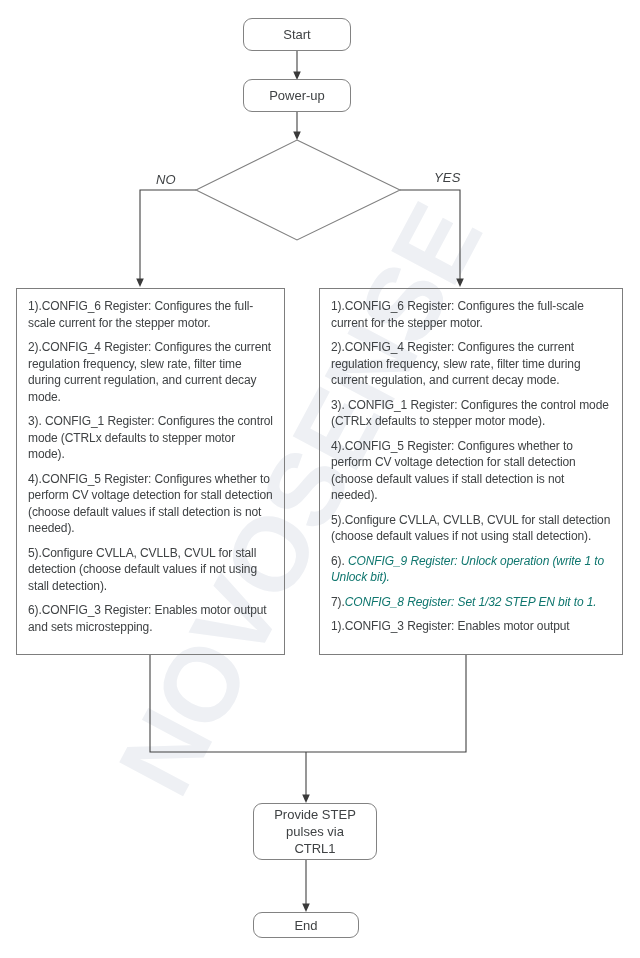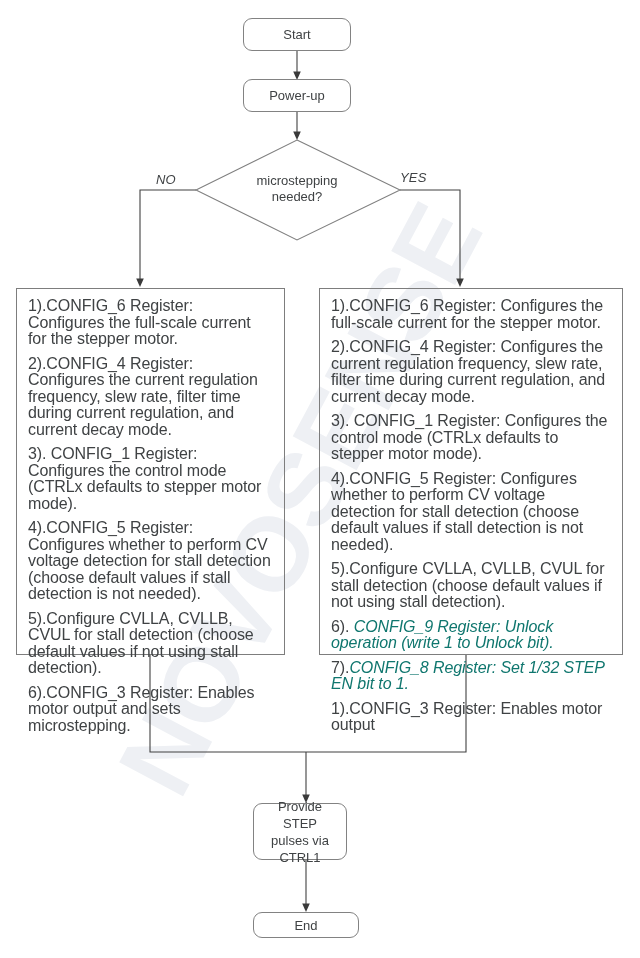--- a/index.html
+++ b/index.html
@@ -14,21 +14,21 @@
     user-select:none;pointer-events:none;
   }
   svg.wires{position:absolute;left:0;top:0;z-index:1;}
   .node{position:absolute;box-sizing:border-box;background:transparent;z-index:2;}
   .rbox{
     border:1px solid #828282;border-radius:9px;
     display:flex;align-items:center;justify-content:center;text-align:center;
     font-size:13px;line-height:15px;
   }
   .bigbox{border:1px solid #7d7d7d;padding:9px 11px;}
-  .bigbox p{margin:0 0 8px 0;font-size:16px;line-height:16.5px;letter-spacing:-0.1px;}
+  .bigbox p{margin:0 0 8px 0;font-size:12px;line-height:16.5px;letter-spacing:-0.1px;}
   .bigbox p:last-child{margin-bottom:0;}
   .hl{color:#0f766e;font-style:italic;}
   .decision-label{
     position:absolute;z-index:2;text-align:center;font-size:13px;line-height:16px;
   }
   .branch-label{
     position:absolute;z-index:2;font-size:13px;font-weight:500;letter-spacing:0.2px;font-style:italic;
   }
 </style>
 </head>
@@ -68,24 +68,23 @@
   </svg>
 
   <div class="node rbox" style="left:243px;top:79px;width:108px;height:33px;">
     <span>Power-up</span>
   </div>
 
   <div class="node rbox" style="left:243px;top:18px;width:108px;height:33px;">
     <span>Start</span>
   </div>
 
-  <div class="decision-label" style="left:237px;top:173px;width:120px;">microstepping needed?</div>
 
   <div class="branch-label" style="left:156px;top:172px;">NO</div>
-  <div class="branch-label" style="left:400px;top:170px;">YES</div>
+  <div class="branch-label" style="left:434px;top:170px;">YES</div>
 
   <div class="node bigbox" style="left:16px;top:288px;width:269px;height:367px;">
     <p>1).CONFIG_6 Register: Configures the full-scale current for the stepper motor.</p>
     <p>2).CONFIG_4 Register: Configures the current regulation frequency, slew rate, filter time during current regulation, and current decay mode.</p>
     <p>3). CONFIG_1 Register: Configures the control mode (CTRLx defaults to stepper motor mode).</p>
     <p>4).CONFIG_5 Register: Configures whether to perform CV voltage detection for stall detection (choose default values if stall detection is not needed).</p>
     <p>5).Configure CVLLA, CVLLB, CVUL for stall detection (choose default values if not using stall detection).</p>
     <p>6).CONFIG_3 Register: Enables motor output and sets microstepping.</p>
   </div>
 
@@ -93,21 +92,21 @@
     <p><span>1).CONFIG_6 Register: Configures the full-scale current for the stepper motor.</span></p>
     <p><span>2).CONFIG_4 Register: Configures the current regulation  frequency, slew rate, filter time during current regulation, and current decay mode.</span></p>
     <p><span>3). CONFIG_1 Register: Configures the control mode (CTRLx defaults to stepper motor mode).</span></p>
     <p><span>4).CONFIG_5 Register: Configures whether to perform CV voltage detection for stall detection (choose default values if stall detection is not needed).</span></p>
     <p><span>5).Configure CVLLA, CVLLB, CVUL for stall detection (choose default values if not using stall detection).</span></p>
     <p><span>6). </span><span class="hl">CONFIG_9 Register: Unlock operation (write 1 to Unlock bit).</span></p>
     <p><span>7).</span><span class="hl">CONFIG_8 Register: Set 1/32 STEP EN bit to 1.</span></p>
     <p><span>1).CONFIG_3 Register: Enables motor output</span></p>
   </div>
 
-  <div class="node rbox" style="left:253px;top:803px;width:94px;height:57px;padding:2px 10px;line-height:17px;">
+  <div class="node rbox" style="left:253px;top:803px;width:124px;height:57px;padding:2px 10px;line-height:17px;">
     <span>Provide STEP pulses via CTRL1</span>
   </div>
 
   <div class="node rbox" style="left:253px;top:912px;width:106px;height:26px;">
     <span>End</span>
   </div>
 
 </div>
 
 </body></html>

